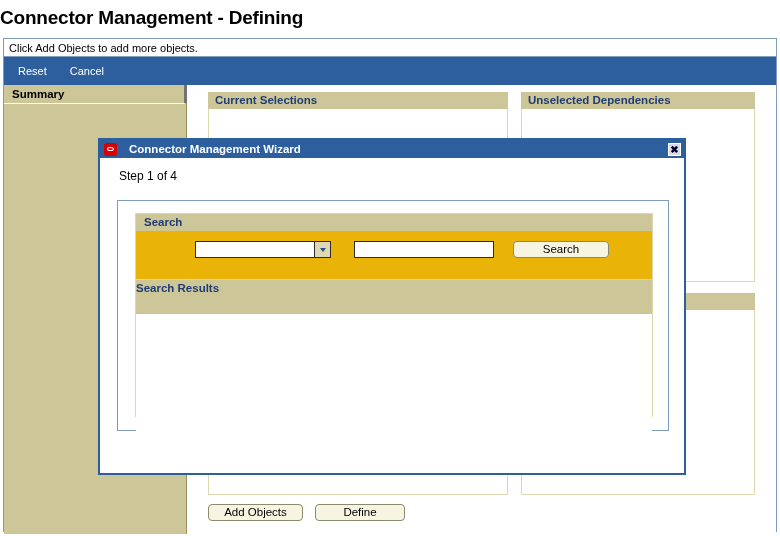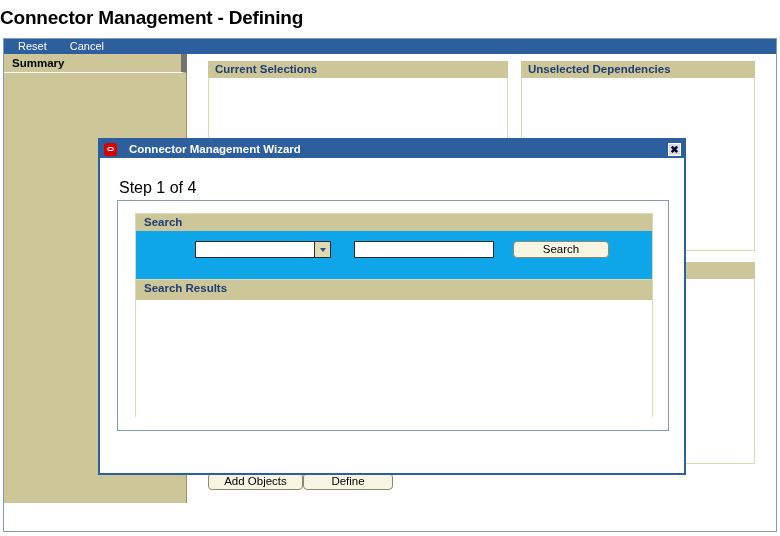--- a/index.html
+++ b/index.html
@@ -47,21 +47,21 @@
     color: #000000;
     padding-left: 5px;
     border-bottom: 1px solid #7f9db9;
     box-sizing: border-box;
     background: #ffffff;
     white-space: nowrap;
   }
 
   
   #menu-bar {
-    height: 15px;
+    height: 28px;
     background: #2d5f9e;
     display: flex;
     align-items: center;
     box-sizing: border-box;
     text-align: right;
   }
   .menu-item {
     color: #ffffff;
     font-size: 11px;
     line-height: 17px;
@@ -83,21 +83,21 @@
     left: 0px;
     top: 0px;
     width: 183px;
     height: 450px;
   }
   #summary-header {
     height: 19px;
     line-height: 19px;
     background: #cdc699;
     border-bottom: 1px solid #ffffff;
-    border-right: 6px solid #737373;
+    border-right: 3px solid #737373;
     font-size: 11.5px;
     font-weight: bold;
     color: #000000;
     padding-left: 8px;
     box-sizing: border-box;
   }
   #summary-body {
     height: 430px;
     background: #cdc699;
     border-right: 1px solid #9a9259;
@@ -162,21 +162,21 @@
     height: 202px;
   }
   #panel-secondary .panel-body { height: 185px; }
 
   
   #action-bar {
     position: absolute;
     left: 20px;
     top: 419px;
     display: flex;
-    gap: 0;
+    gap: 12px;
     align-items: flex-end;
   }
 
   
   .btn {
     background: #f7f4e2;
     border: 1px solid #8a8a6d;
     border-radius: 4px;
     font-size: 11.5px;
     color: #000000;
@@ -246,23 +246,23 @@
     box-sizing: border-box;
     flex: 0 0 auto;
   }
 
   #wizard-body {
     position: relative;
     height: 315px;
     background: #ffffff;
   }
   #wizard-step-label {
-    font-size: 16px;
-    color: #000000;
-    padding: 21px 0 0 19px;
+    font-size: 12px;
+    color: #000000;
+    padding: 11px 0 0 19px;
   }
 
   
   #wizard-inner {
     position: absolute;
     left: 17px;
     top: 42px;
     width: 552px;
     height: 231px;
     border: 1px solid #7f9db9;
@@ -272,21 +272,21 @@
 
   
   #search-section {
     position: absolute;
     left: 17px;
     top: 12px;
     width: 518px;
     height: 68px;
     border: 1px solid #ddd8b0;
     box-sizing: border-box;
-    background: #0ea5e9;
+    background: #eab308;
   }
   #search-section-header {
     height: 17px;
     line-height: 17px;
     background: #cdc699;
     color: #1f3d73;
     font-size: 11.5px;
     font-weight: bold;
     padding-left: 8px;
     box-sizing: border-box;
@@ -358,27 +358,27 @@
     position: absolute;
     left: 17px;
     top: 78px;
     width: 518px;
     height: 138px;
     border: 1px solid #ddd8b0;
     box-sizing: border-box;
     background: #ffffff;
   }
   #search-results-header {
-    height: 20px;
+    height: 34px;
     line-height: 17px;
     background: #cdc699;
     color: #1f3d73;
     font-size: 11.5px;
     font-weight: bold;
-    padding-left: 8px;
+    padding-left: 0;
     box-sizing: border-box;
   }
   #search-results-body {
     height: 119px;
     background: #ffffff;
   }
 
   
   #wizard-footer {
     position: absolute;
@@ -400,20 +400,21 @@
     width: 182px;
   }
 </style>
 </head>
 <body>
 
 <div id="page-title">Connector Management - Defining</div>
 
 <div id="app-frame">
 
+  <div id="status-strip">Click Add Objects to add more objects.</div>
 
   <div id="menu-bar">
     <div class="menu-item">Reset</div>
     <div class="menu-item">Cancel</div>
   </div>
 
   <div id="content-region">
 
     <div id="summary-column">
       <div id="summary-header">Summary</div>

